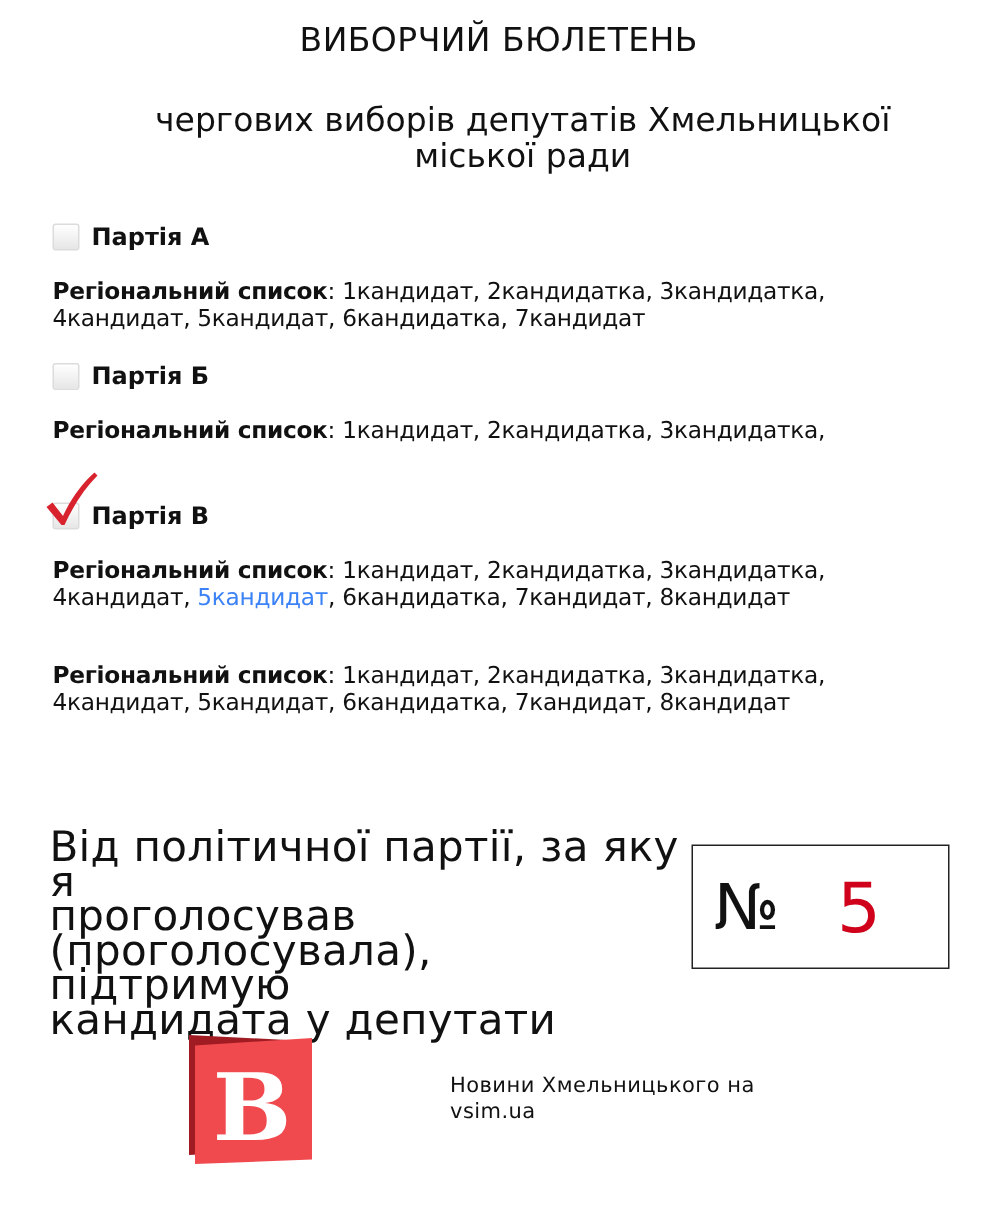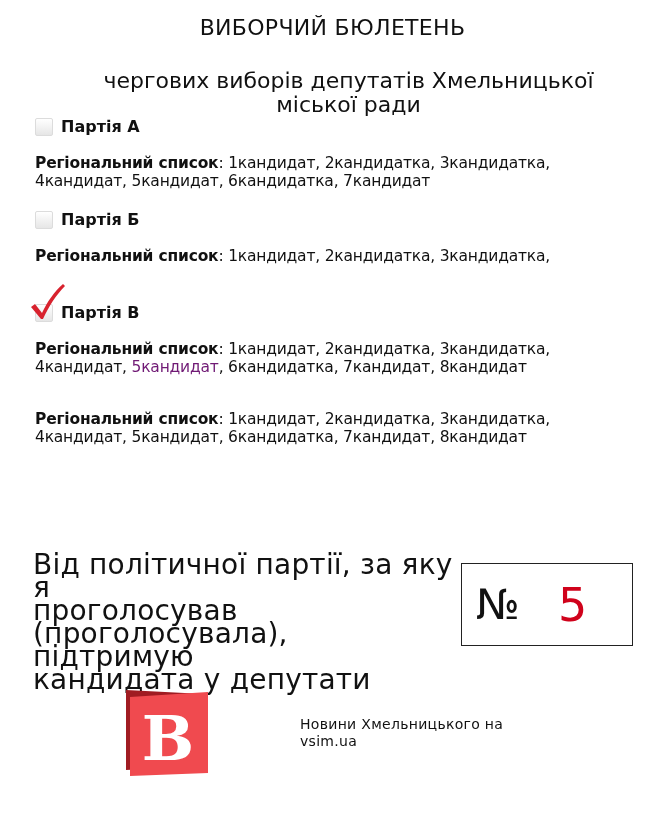--- a/index.html
+++ b/index.html
@@ -12,21 +12,21 @@
     position: absolute; left: 0; width: 665px; top: 13px;
     text-align: center; font-size: 22px; letter-spacing: 0.3px;
     font-weight: normal; line-height: 30px; margin: 0;
   }
   .subtitle {
     position: absolute; left: 0; width: 665px; top: 53px;
     text-align: center; font-size: 22px; line-height: 24px;
     font-weight: normal; margin: 16px;
   }
   .party {
-    position: absolute; left: 35px; width: 600px;
+    position: absolute; left: 35px; width: 600px; margin-top: 31px;
   }
   .party-head {
     display: flex; align-items: center; height: 24px; position: relative;
   }
   .checkbox {
     width: 18px; height: 18px; box-sizing: border-box;
     border: 1px solid #dcdcdc; border-radius: 2px;
     background: linear-gradient(#ffffff, #e6e6e6);
     margin-right: 8px; flex: 0 0 auto; position: relative;
   }
@@ -34,21 +34,21 @@
     font-size: 16px; font-weight: bold; line-height: 20px;
   }
   .checkmark {
     position: absolute; left: -5px; top: -18px; width: 36px; height: 38px;
     pointer-events: none;
   }
   .party-list {
     margin-top: 15px; font-size: 15.5px; line-height: 18px; letter-spacing: -0.2px;
   }
   .party-list .label { font-weight: bold; }
-  .party-list .hl { color: #701a75; }
+  .party-list .hl { color: #3b82f6; }
   .support-text {
     position: absolute; left: 33px; top: 553px; width: 420px;
     font-size: 28px; line-height: 23px; letter-spacing: 0.2px;
   }
   .number-box {
     position: absolute; left: 461px; top: 563px; width: 172px; height: 83px;
     box-sizing: border-box; border: 1.5px solid #222222;
   }
   .number-sign {
     position: absolute; left: 14px; top: 16px; font-size: 42px; line-height: 50px;

